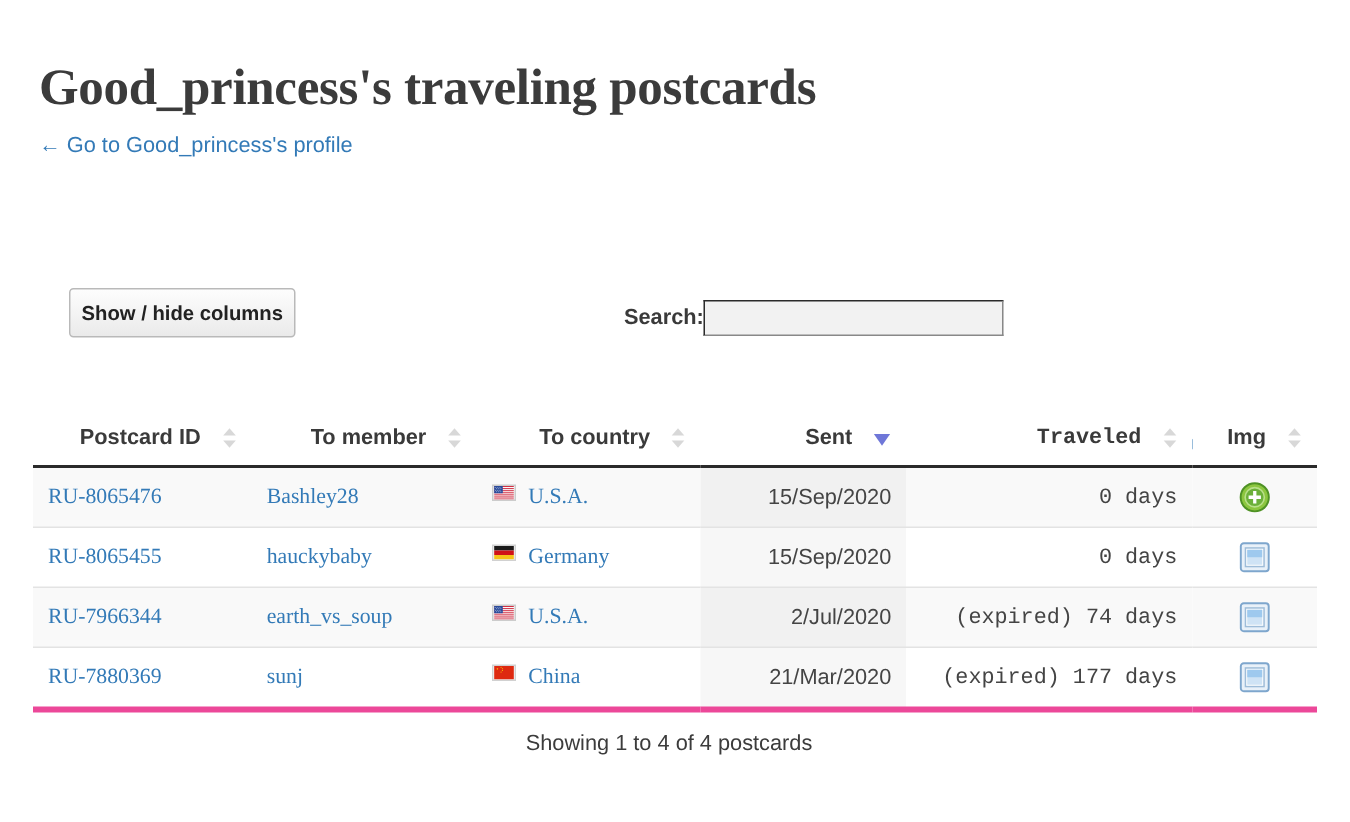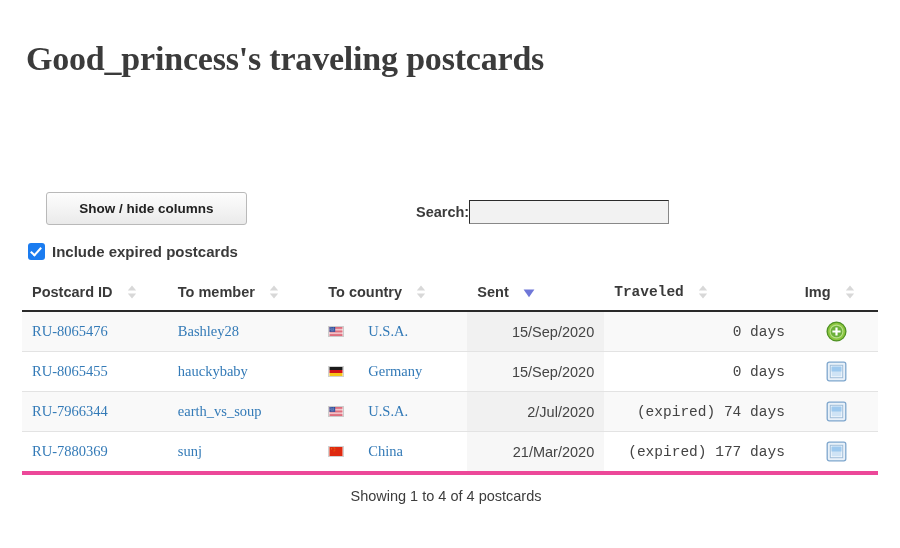--- a/index.html
+++ b/index.html
@@ -99,21 +99,21 @@
     font-size: 13px;
     padding: 2px 4px;
     color: #222;
     outline: none;
   }
 
   .showhide-btn {
     position: absolute;
     left: 46px;
     top: 192px;
-    width: 201px;
+    width: 151px;
     height: 33px;
     box-sizing: border-box;
     background: linear-gradient(to bottom, #fdfdfd 0%, #f4f4f4 50%, #eaeaea 100%);
     border: 1px solid #b9b9b9;
     border-radius: 3px;
     font-family: "Liberation Sans", sans-serif;
     font-size: 13.5px;
     font-weight: bold;
     color: #222222;
     cursor: pointer;
@@ -195,21 +195,21 @@
     padding: 6px 10px 10px 10px;
     border-bottom: 2px solid #2a2a2a;
     white-space: nowrap;
     cursor: pointer;
     position: relative;
     background: #ffffff;
   }
   th .th-inner {
     display: flex;
     align-items: center;
-    justify-content: flex-start;
+    justify-content: flex-end;
     gap: 14px;
   }
   th.sorted { }
   .sort-both {
     width: 10px; height: 14px; flex: 0 0 auto;
     display: block;
   }
   .sort-desc {
     width: 12px; height: 14px; flex: 0 0 auto;
     display: block;
@@ -241,22 +241,21 @@
 
   a.cell-link {
     color: #337ab7;
     text-decoration: none;
     cursor: pointer;
     font-family: Liberation Serif, serif;
   }
 
   .country-cell {
     display: flex;
-    align-items: center;
-    gap: 24px;
+    gap: 8px;
   }
   .flag {
     width: 16px; height: 11px;
     flex: 0 0 auto;
     display: block;
     border: 1px solid rgba(0,0,0,0.18);
     box-sizing: border-box;
   }
 
   .img-icon { width: 21px; height: 21px; display: inline-block; vertical-align: middle; cursor: pointer; }
@@ -272,33 +271,30 @@
     color: #3c3c3c;
   }
 </style>
 </head>
 <body>
 
 <div class="page">
 
   <h1 class="page-title">Good_princess's traveling postcards</h1>
 
+  <a class="profile-link">← Go to Good_princess's profile</a>
 
 
   <div class="search-wrap">
     <span class="search-label">Search:</span>
     <input class="search-input" type="text" value="" placeholder="" style="">
   </div>
 
   <button class="showhide-btn">Show / hide columns</button>
 
-  <div class="expired-row">
-    <span class="cbox"></span>
-    <span class="expired-label">Include expired postcards</span>
-  </div>
 
   <div class="print-wrap">
     <span>
       <svg class="printer-icon" viewBox="0 0 22 20" xmlns="http://www.w3.org/2000/svg">
         <path d="M5 1.5 h10 l2.4 2.6 v3.4 H5 Z" fill="#f0f1f3" stroke="#9aa2ab" stroke-width="1"></path>
         <path d="M15 1.6 v2.6 h2.3 Z" fill="#cfd5dc" stroke="#9aa2ab" stroke-width="0.8"></path>
         <rect x="1.6" y="7.2" width="18.8" height="7.6" rx="1.6" fill="#d8dce1" stroke="#8e959e" stroke-width="1"></rect>
         <rect x="3.3" y="9" width="3.2" height="1.6" fill="#b7bec6"></rect>
         <path d="M5 12.6 h12 v6 H5 Z" fill="#f7f8f9" stroke="#949ba3" stroke-width="1"></path>
         <path d="M6.6 14.5 h8.8 M6.6 16.4 h6.4" stroke="#b9c0c8" stroke-width="0.9"></path>

